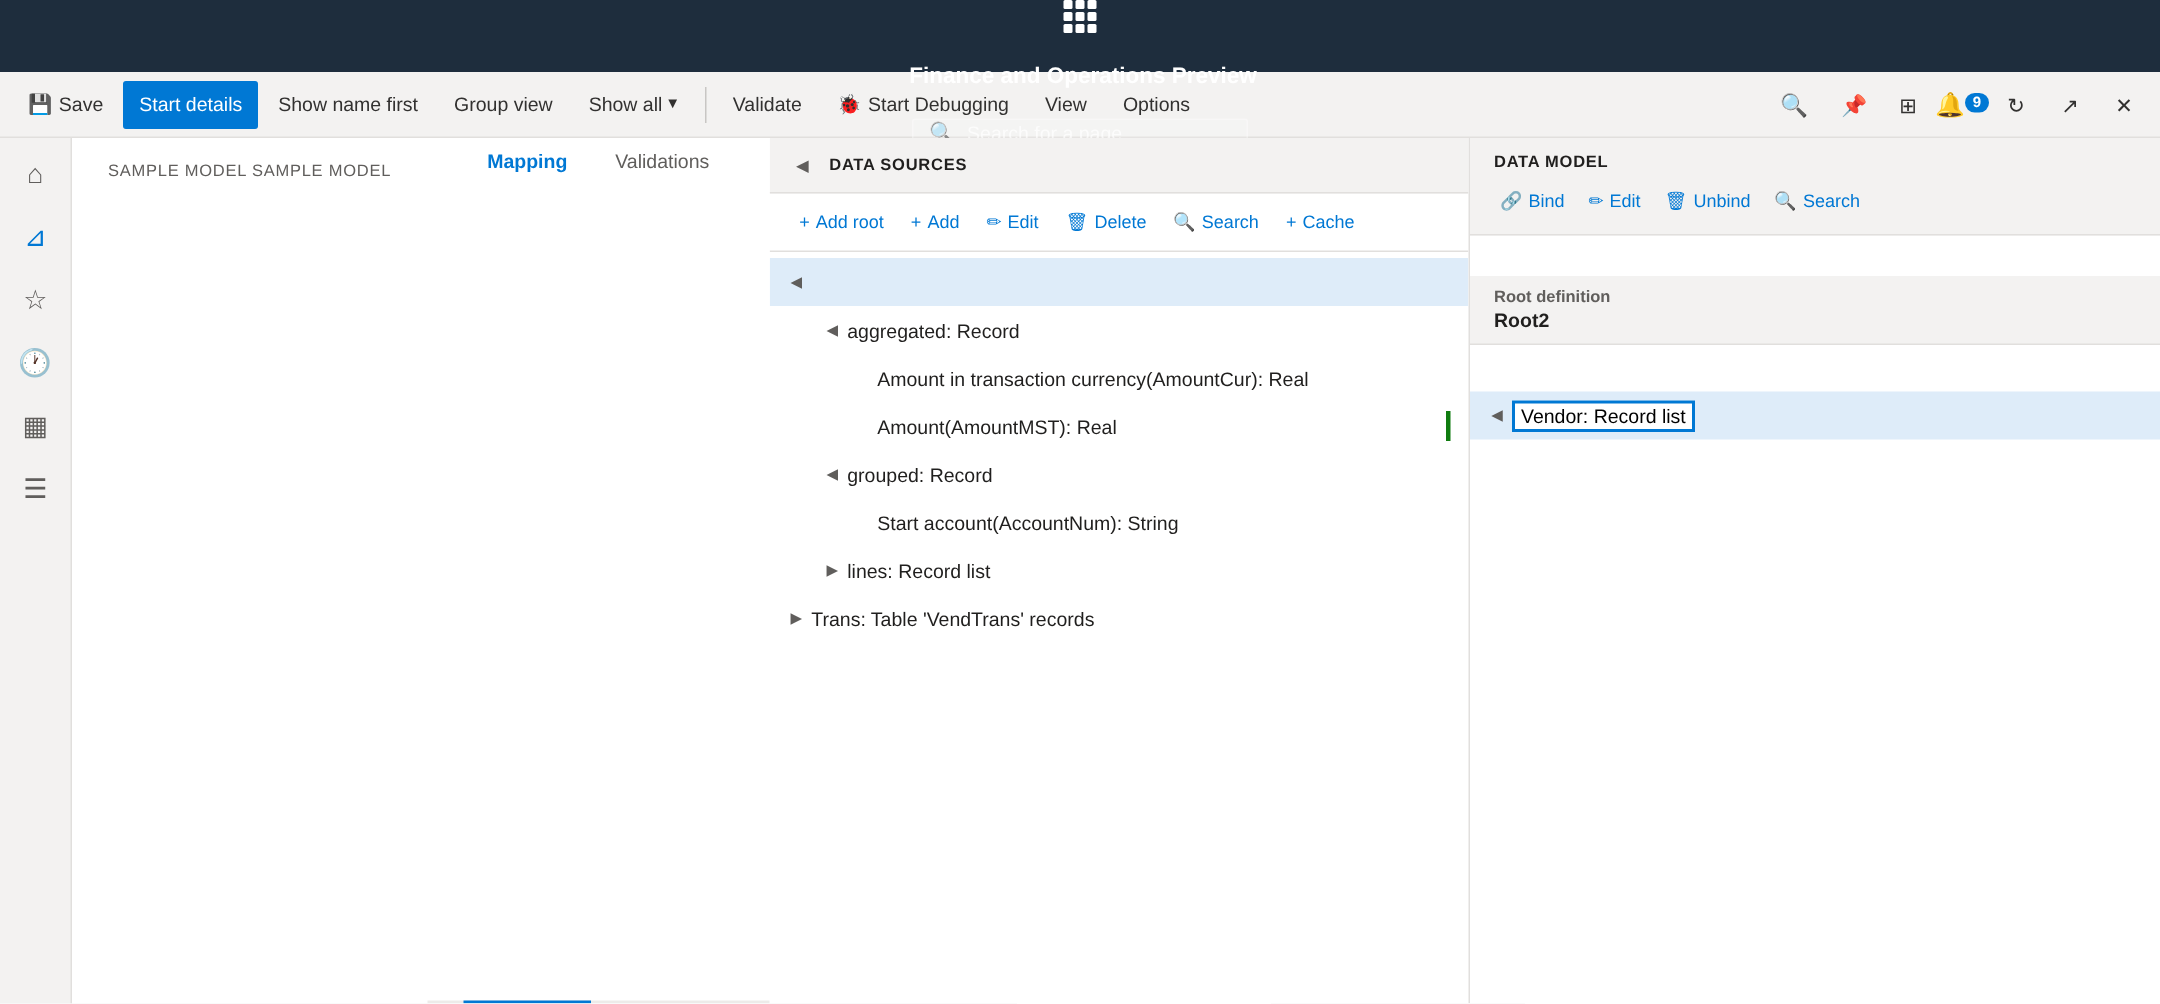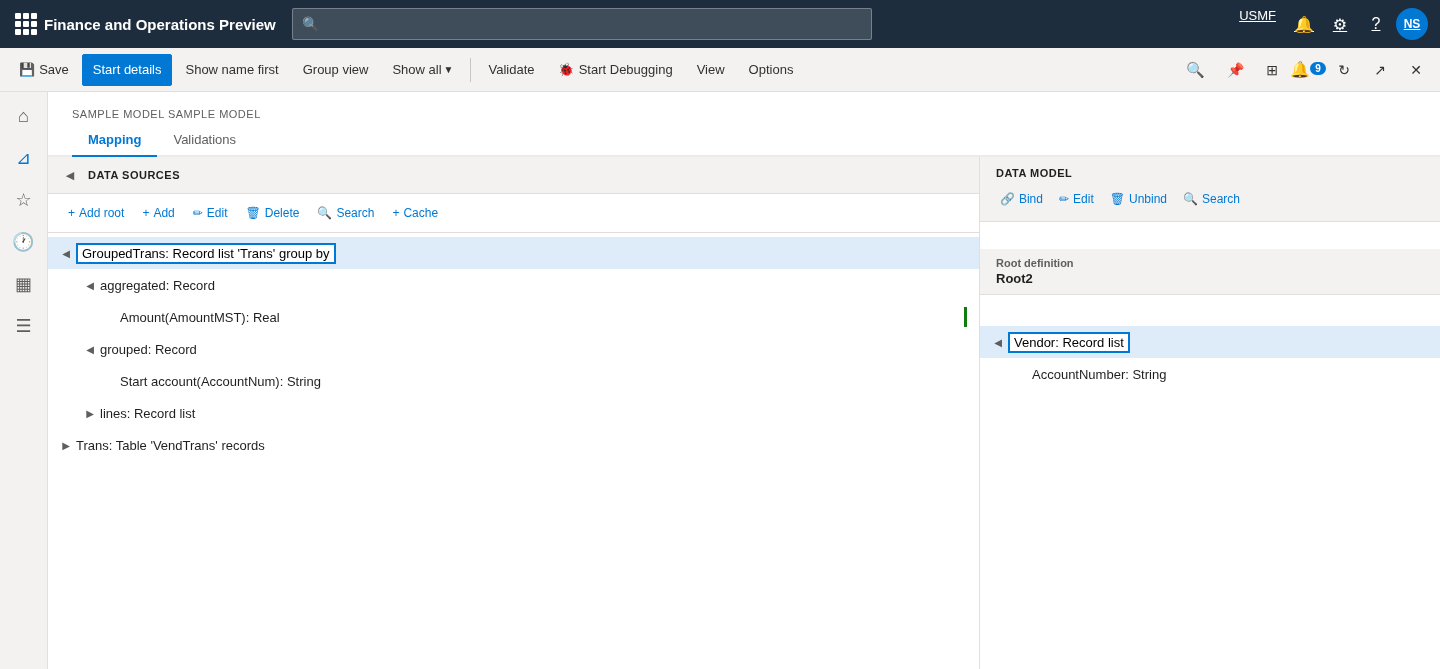--- a/index.html
+++ b/index.html
@@ -5,22 +5,23 @@
     * { box-sizing: border-box; margin: 0; padding: 0; }
     body { font-family: 'Segoe UI', sans-serif; font-size: 13px; background: #f3f2f1; overflow: hidden; }
 
     
     .top-nav {
       background: #1e2d3d;
       height: 48px;
       display: flex;
       align-items: center;
       padding: 0 12px;
-      gap: 0;
+      gap: 20px;
       color: white;
+      flex-direction: column;
     }
     .top-nav-waffle { width: 28px; height: 28px; display: flex; align-items: center; justify-content: center; cursor: pointer; }
     .waffle-icon { display: grid; grid-template-columns: repeat(3,6px); grid-template-rows: repeat(3,6px); gap: 2px; }
     .waffle-dot { background: white; border-radius: 1px; width: 6px; height: 6px; }
     .top-nav-title { color: white; font-size: 15px; font-weight: 600; margin-left: 4px; white-space: nowrap; }
     .search-bar {
       flex: 1; max-width: 580px; margin: 0 16px;
       background: rgba(255,255,255,0.15);
       border: 1px solid rgba(255,255,255,0.3);
       border-radius: 2px;
@@ -71,21 +72,21 @@
       display: flex; flex-direction: column; align-items: center;
       padding-top: 4px; gap: 2px;
     }
     .sidebar-icon {
       width: 40px; height: 40px; display: flex; align-items: center; justify-content: center;
       color: #605e5c; cursor: pointer; border-radius: 2px; font-size: 18px;
     }
     .sidebar-icon.active { color: #0078d4; }
 
     
-    .content { flex: 1; background: white; display: flex; flex-direction: column; overflow: hidden; }
+    .content { flex: 1; background: white; display: flex; flex-direction: row; overflow: hidden; }
 
     
     .page-header { padding: 16px 24px 0; }
     .breadcrumb { font-size: 11px; color: #605e5c; text-transform: uppercase; letter-spacing: 0.5px; margin-bottom: 4px; }
     .page-title { font-size: 22px; font-weight: 400; color: #201f1e; margin-bottom: 12px; }
 
     
     .tabs { display: flex; gap: 0; border-bottom: 2px solid #edebe9; padding: 0 24px; }
     .tab {
       padding: 8px 16px; font-size: 13px; cursor: pointer; color: #605e5c;
@@ -157,20 +158,21 @@
         <div class="waffle-dot"></div>
         <div class="waffle-dot"></div>
       <div class="waffle-dot"></div>
         <div class="waffle-dot"></div>
         <div class="waffle-dot"></div>
     </div>
   </div>
   <span class="top-nav-title">Finance and Operations Preview</span>
   <div class="search-bar">
     <span style="color:rgba(255,255,255,0.7);font-size:14px;">🔍</span>
+    <input type="text" placeholder="Search for a page" style="">
   </div>
   <div class="top-nav-right">
     <span class="nav-text">USMF</span>
     <div class="nav-icon-btn">🔔</div>
     <div class="nav-icon-btn">⚙</div>
     <div class="nav-icon-btn">?</div>
     <div class="avatar">NS</div>
   </div>
 </div>
 
@@ -269,28 +271,31 @@
           </button>
           <button class="ds-btn">
             <span>+</span>
             <span>Cache</span>
           </button>
         </div>
         <div class="ds-tree">
 
           <div class="tree-node selected" style="padding-left:8px;">
             <div class="tree-expand">◀</div>
-            <span class="selected-box">GroupedTrans: Record list 'Trans' group by</span>
           </div>
 
           <div class="tree-node tree-indent-1">
             <div class="tree-expand">◀</div>
             <span class="tree-label">aggregated: Record</span>
           </div>
 
+          <div class="tree-node tree-indent-2">
+            <div class="tree-expand" style="opacity:0;"></div>
+            <span class="tree-label">Amount in transaction currency(AmountCur): Real</span>
+          </div>
 
           <div class="tree-node tree-indent-2">
             <div class="tree-expand" style="opacity:0;"></div>
             <span class="tree-label">Amount(AmountMST): Real</span>
             <div class="vertical-indicator"></div>
           </div>
 
           <div class="tree-node tree-indent-1">
             <div class="tree-expand">◀</div>
             <span class="tree-label">grouped: Record</span>
@@ -339,21 +344,17 @@
           <div class="root-def-label">Root definition</div>
           <div class="root-def-value">Root2</div>
         </div>
         <div class="dm-tree">
 
           <div class="tree-node selected" style="padding-left:8px;">
             <div class="tree-expand">◀</div>
             <span class="selected-box">Vendor: Record list</span>
           </div>
 
-          <div class="tree-node tree-indent-1">
-            <div class="tree-expand" style="opacity:0;"></div>
-            <span class="tree-label">AccountNumber: String</span>
-          </div>
         </div>
       </div>
     </div>
   </div>
 </div>
 
 </body></html>

